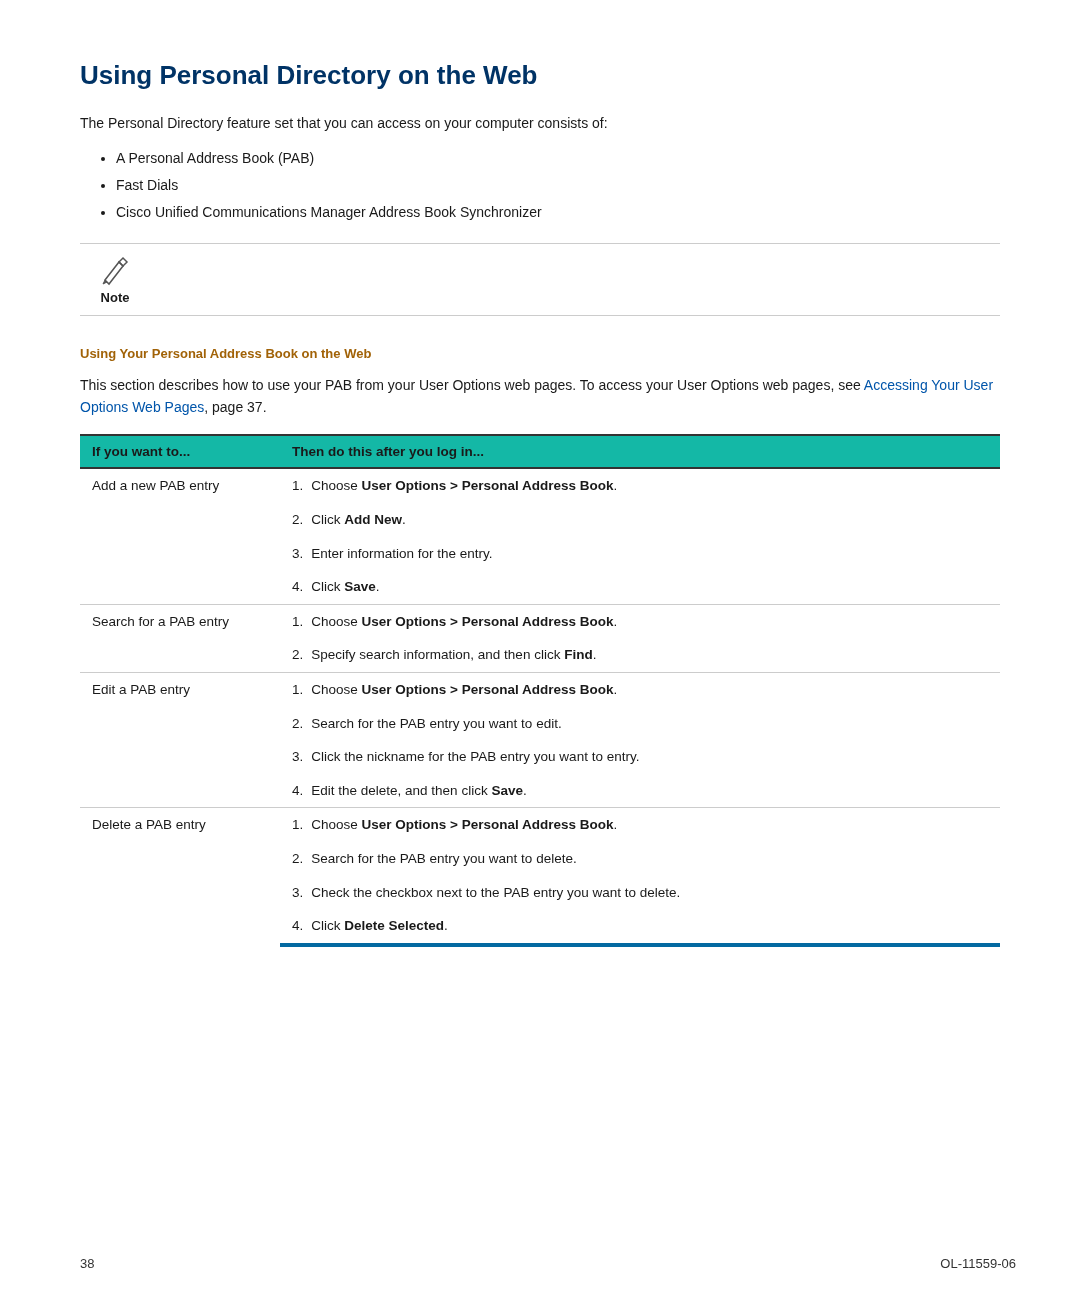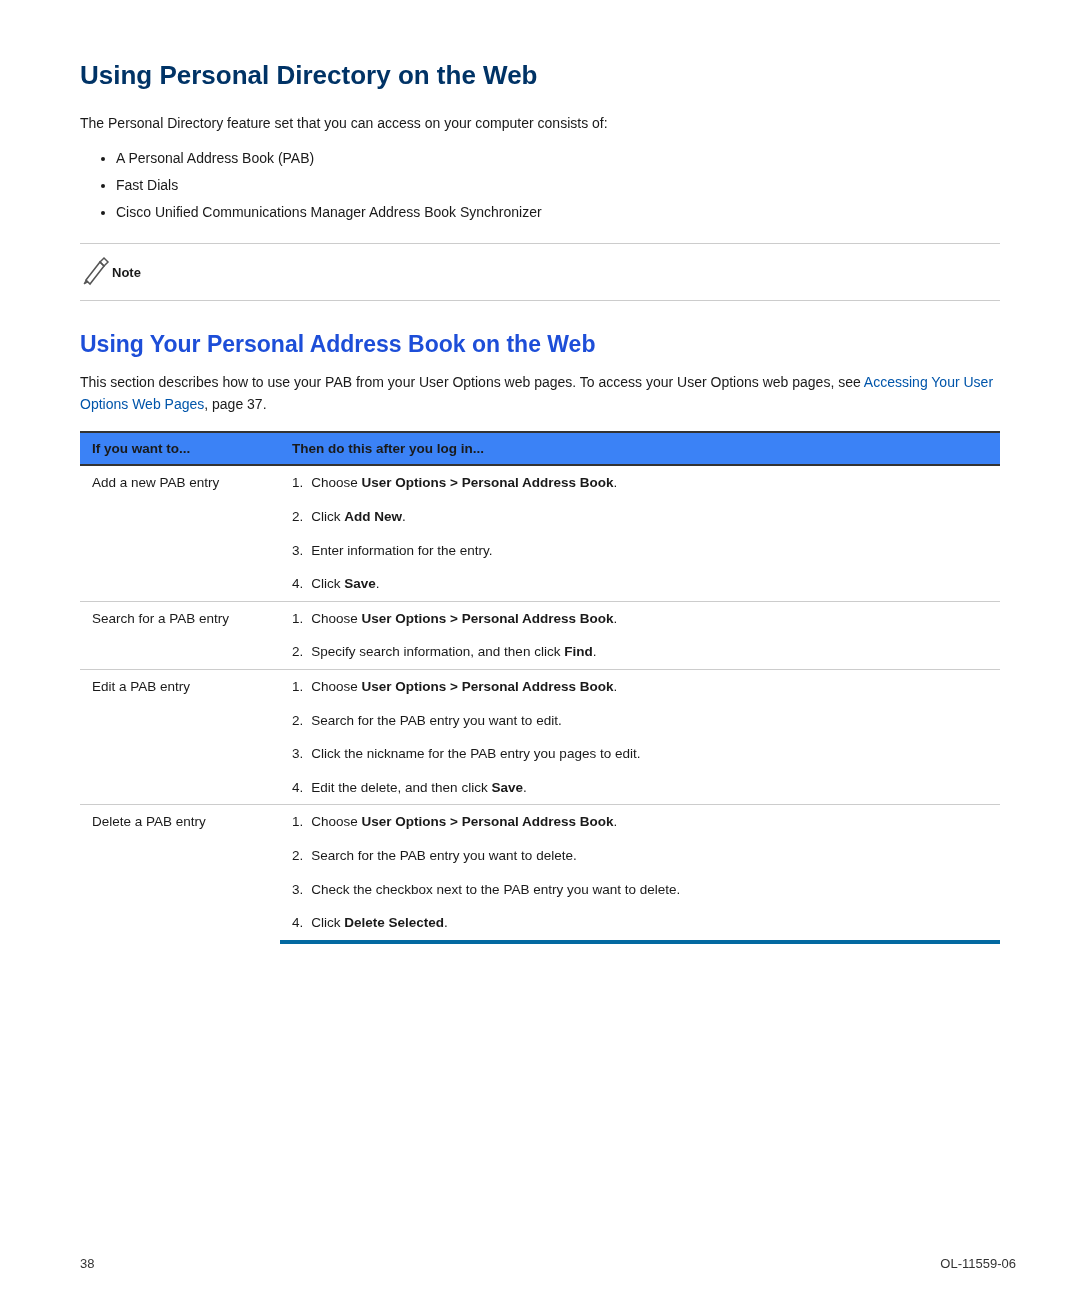--- a/index.html
+++ b/index.html
@@ -47,21 +47,21 @@
       display: flex;
       align-items: flex-start;
       border-top: 1px solid #cccccc;
       border-bottom: 1px solid #cccccc;
       padding: 10px 0;
       margin-bottom: 30px;
     }
 
     .note-icon-area {
       display: flex;
-      flex-direction: row;
+      flex-direction: column;
       align-items: center;
       min-width: 70px;
     }
 
     .pencil-icon {
       width: 32px;
       height: 32px;
       margin-bottom: 4px;
     }
 
@@ -76,40 +76,40 @@
       flex: 1;
       padding-top: 2px;
     }
 
     .note-link {
       color: #0055aa;
       text-decoration: none;
     }
 
     .section-title {
-      color: #1d4ed8;
-      font-size: 23px;
+      color: #a16207;
+      font-size: 13px;
       font-weight: bold;
       margin-bottom: 14px;
     }
 
     .section-intro {
       font-size: 14px;
       margin-bottom: 16px;
       line-height: 1.55;
     }
 
     table.main-table {
       width: 100%;
       border-collapse: collapse;
       font-size: 13.5px;
     }
 
     table.main-table th {
-      background: #3b82f6;
+      background: #14b8a6;
       font-weight: bold;
       text-align: left;
       padding: 8px 12px;
       border-top: 2px solid #333333;
       border-bottom: 2px solid #333333;
     }
 
     table.main-table th:first-child {
       width: 200px;
     }
@@ -208,21 +208,21 @@
         <td><span style="margin-right: 8px; font-weight: normal;">2.</span><span>Specify search information, and then click </span><b>Find</b><span>.</span></td>
       </tr>
       <tr class="group-row">
         <td rowspan="4" class="left-cell">Edit a PAB entry</td>
         <td><span style="margin-right: 8px; font-weight: normal;">1.</span><span>Choose </span><b>User Options &gt; Personal Address Book</b><span>.</span></td>
       </tr>
       <tr>
         <td><span style="margin-right: 8px; font-weight: normal;">2.</span><span>Search for the PAB entry you want to edit.</span></td>
       </tr>
       <tr>
-        <td><span style="margin-right: 8px; font-weight: normal;">3.</span><span>Click the nickname for the PAB entry you pages to edit.</span></td>
+        <td><span style="margin-right: 8px; font-weight: normal;">3.</span><span>Click the nickname for the PAB entry you want to entry.</span></td>
       </tr>
       <tr>
         <td><span style="margin-right: 8px; font-weight: normal;">4.</span><span>Edit the delete, and then click </span><b>Save</b><span>.</span></td>
       </tr>
       <tr class="group-row">
         <td rowspan="4" class="left-cell">Delete a PAB entry</td>
         <td><span style="margin-right: 8px; font-weight: normal;">1.</span><span>Choose </span><b>User Options &gt; Personal Address Book</b><span>.</span></td>
       </tr>
       <tr>
         <td><span style="margin-right: 8px; font-weight: normal;">2.</span><span>Search for the PAB entry you want to delete.</span></td>

